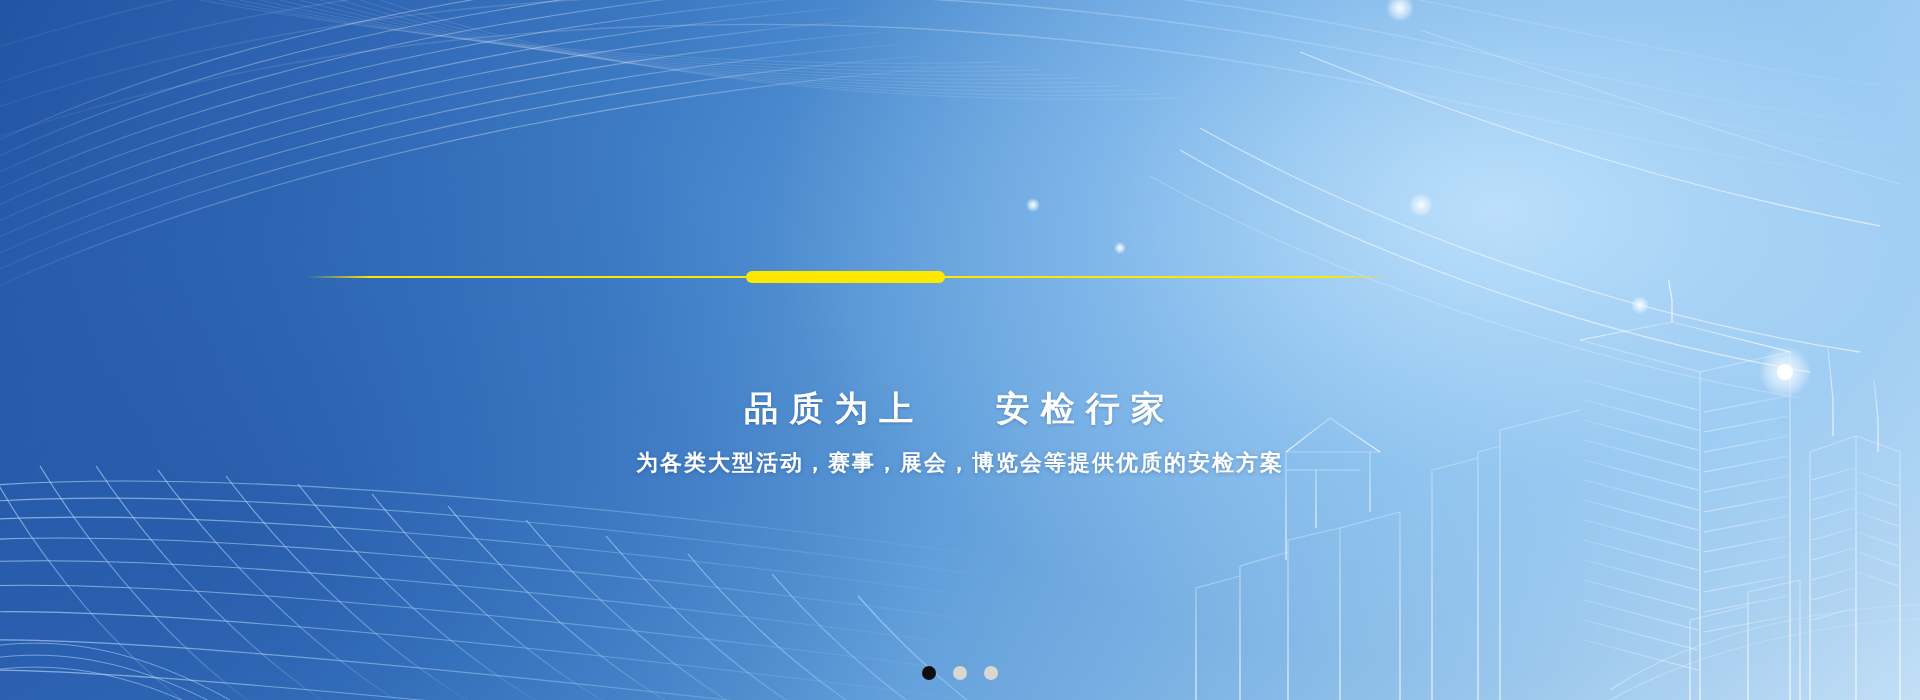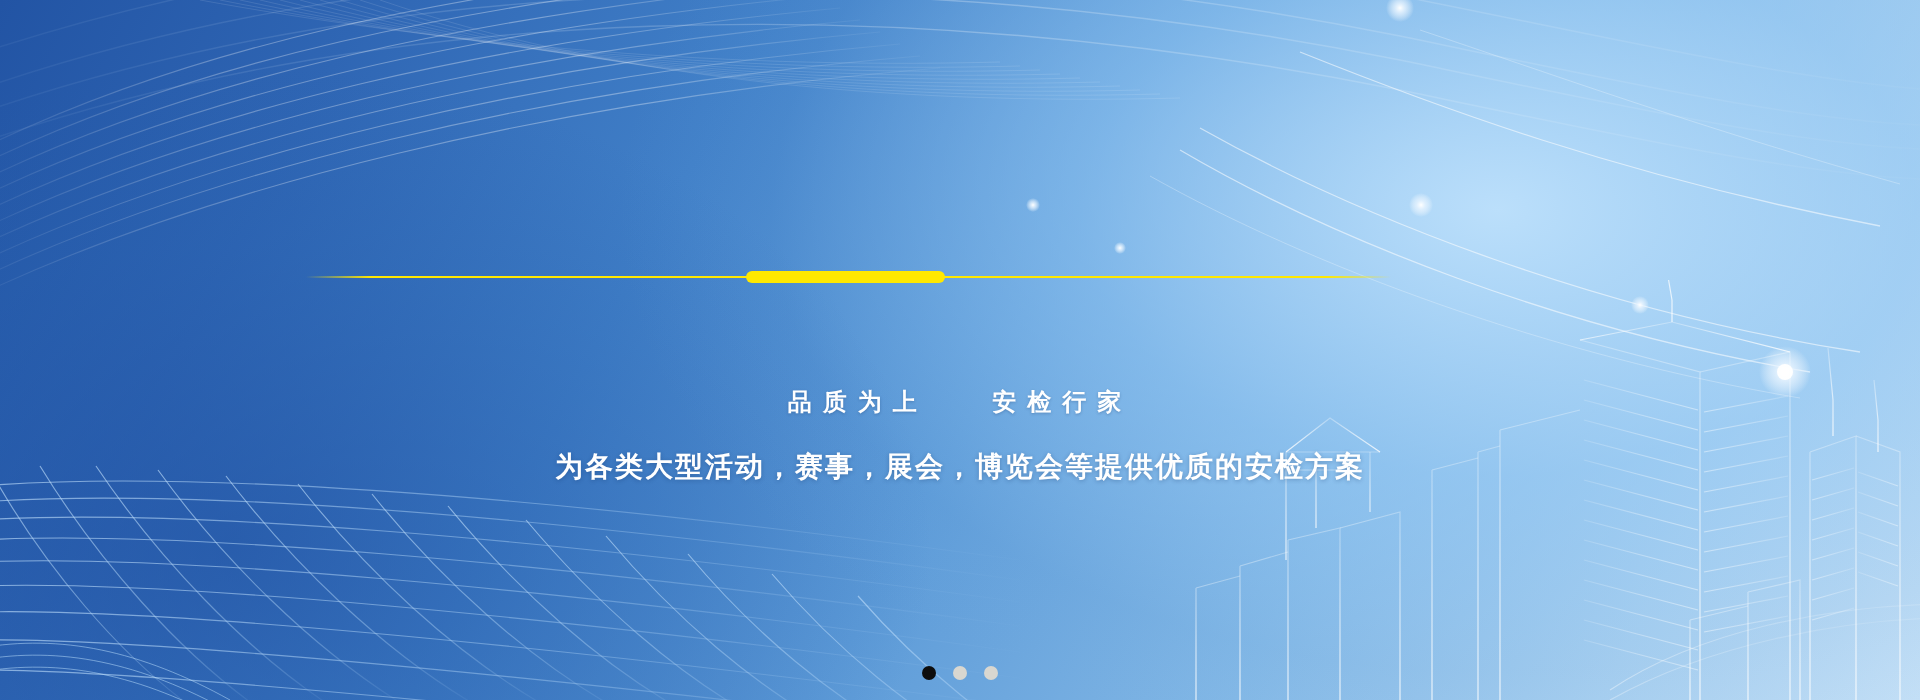--- a/index.html
+++ b/index.html
@@ -47,29 +47,29 @@
     position:absolute; left:0; top:5px; width:100%; height:2px;
     background:linear-gradient(90deg, rgba(255,230,0,0) 0%, #ffe800 6%, #ffe800 94%, rgba(255,230,0,0) 100%);
   }
   .divider .thick{
     position:absolute; left:440px; top:0px; width:199px; height:12px;
     background:#ffe800; border-radius:6px;
   }
 
   .sub1{
     position:absolute; top:386px; left:0; width:1920px; text-align:center;
-    color:#ffffff; font-size:24px; font-weight:700; letter-spacing:11px;
+    color:#ffffff; font-size:34px; font-weight:700; letter-spacing:11px;
     text-shadow:0 1px 3px rgba(20,50,100,0.30);
     font-family:"DejaVu Sans","Liberation Sans",sans-serif;
   }
   .sub1 .sp{ display:inline-block; width:26px; }
 
   .sub2{
     position:absolute; top:448px; left:0; width:1920px; text-align:center;
-    color:#ffffff; font-size:28px; font-weight:600; letter-spacing:2px;
+    color:#ffffff; font-size:22px; font-weight:600; letter-spacing:2px;
     text-shadow:0 1px 4px rgba(20,50,100,0.32);
     font-family:"DejaVu Sans","Liberation Sans",sans-serif;
   }
 
   
   .dots{
     position:absolute; left:0; bottom:20px; width:1920px;
     display:flex; justify-content:center; align-items:center; gap:17px;
   }
   .dot{ width:14px; height:14px; border-radius:50%; background:#d9d7d0; cursor:pointer; }

